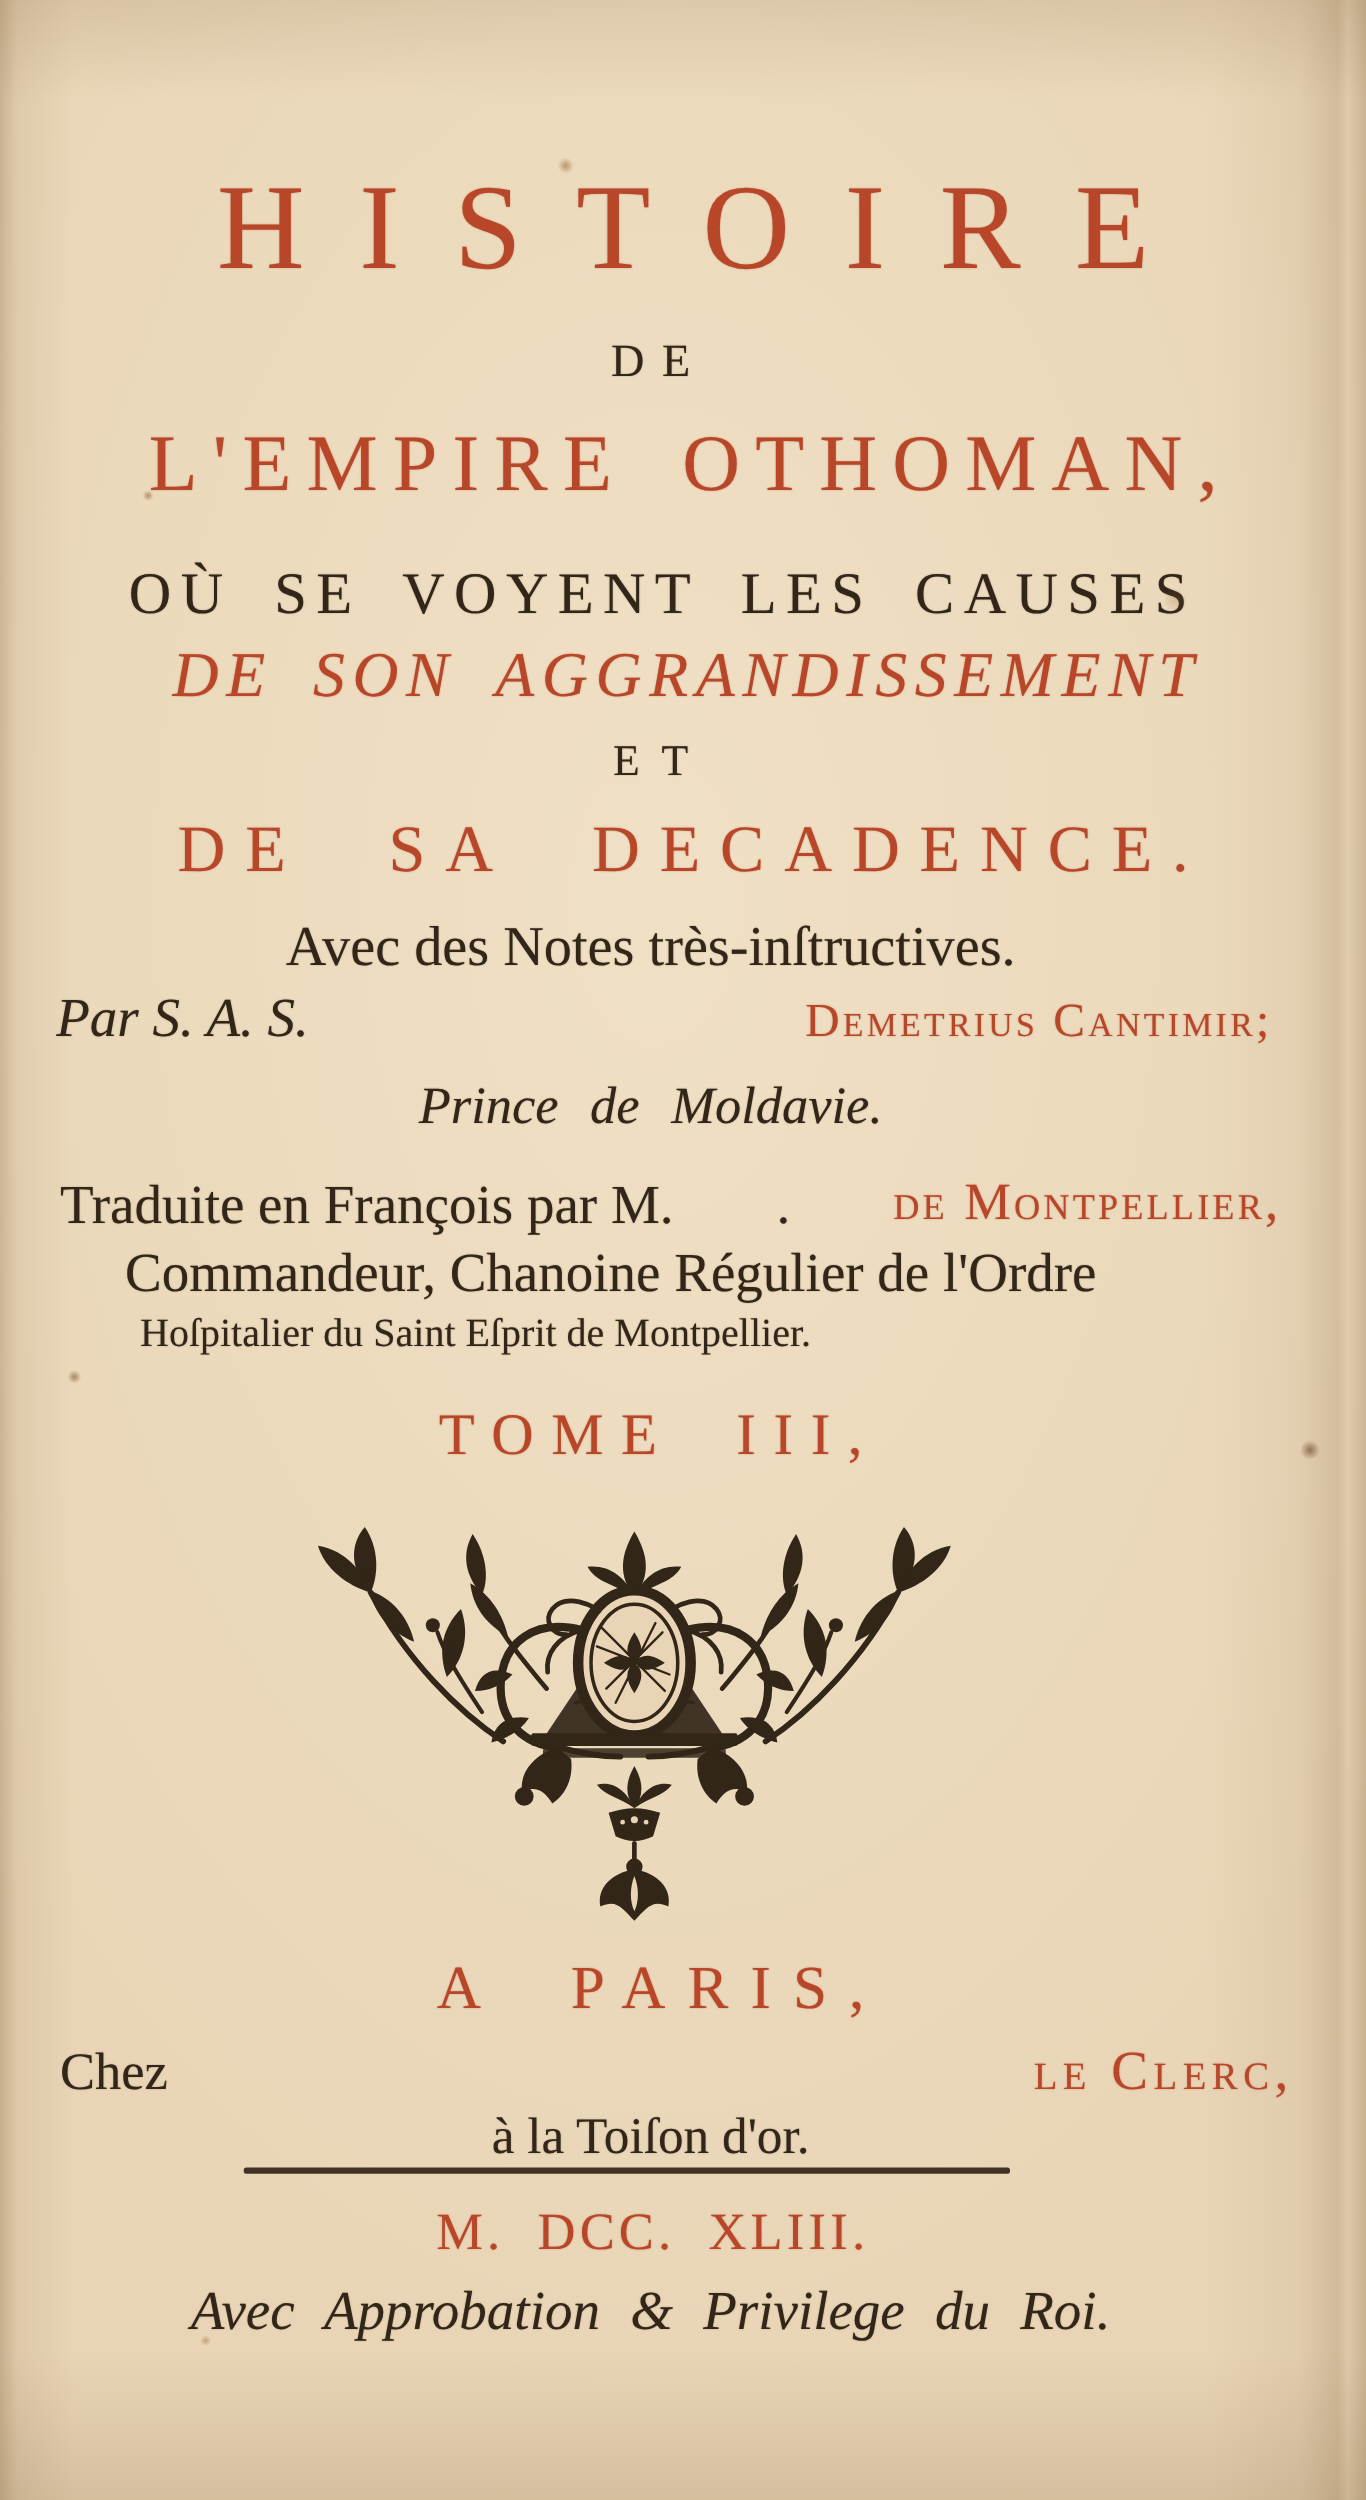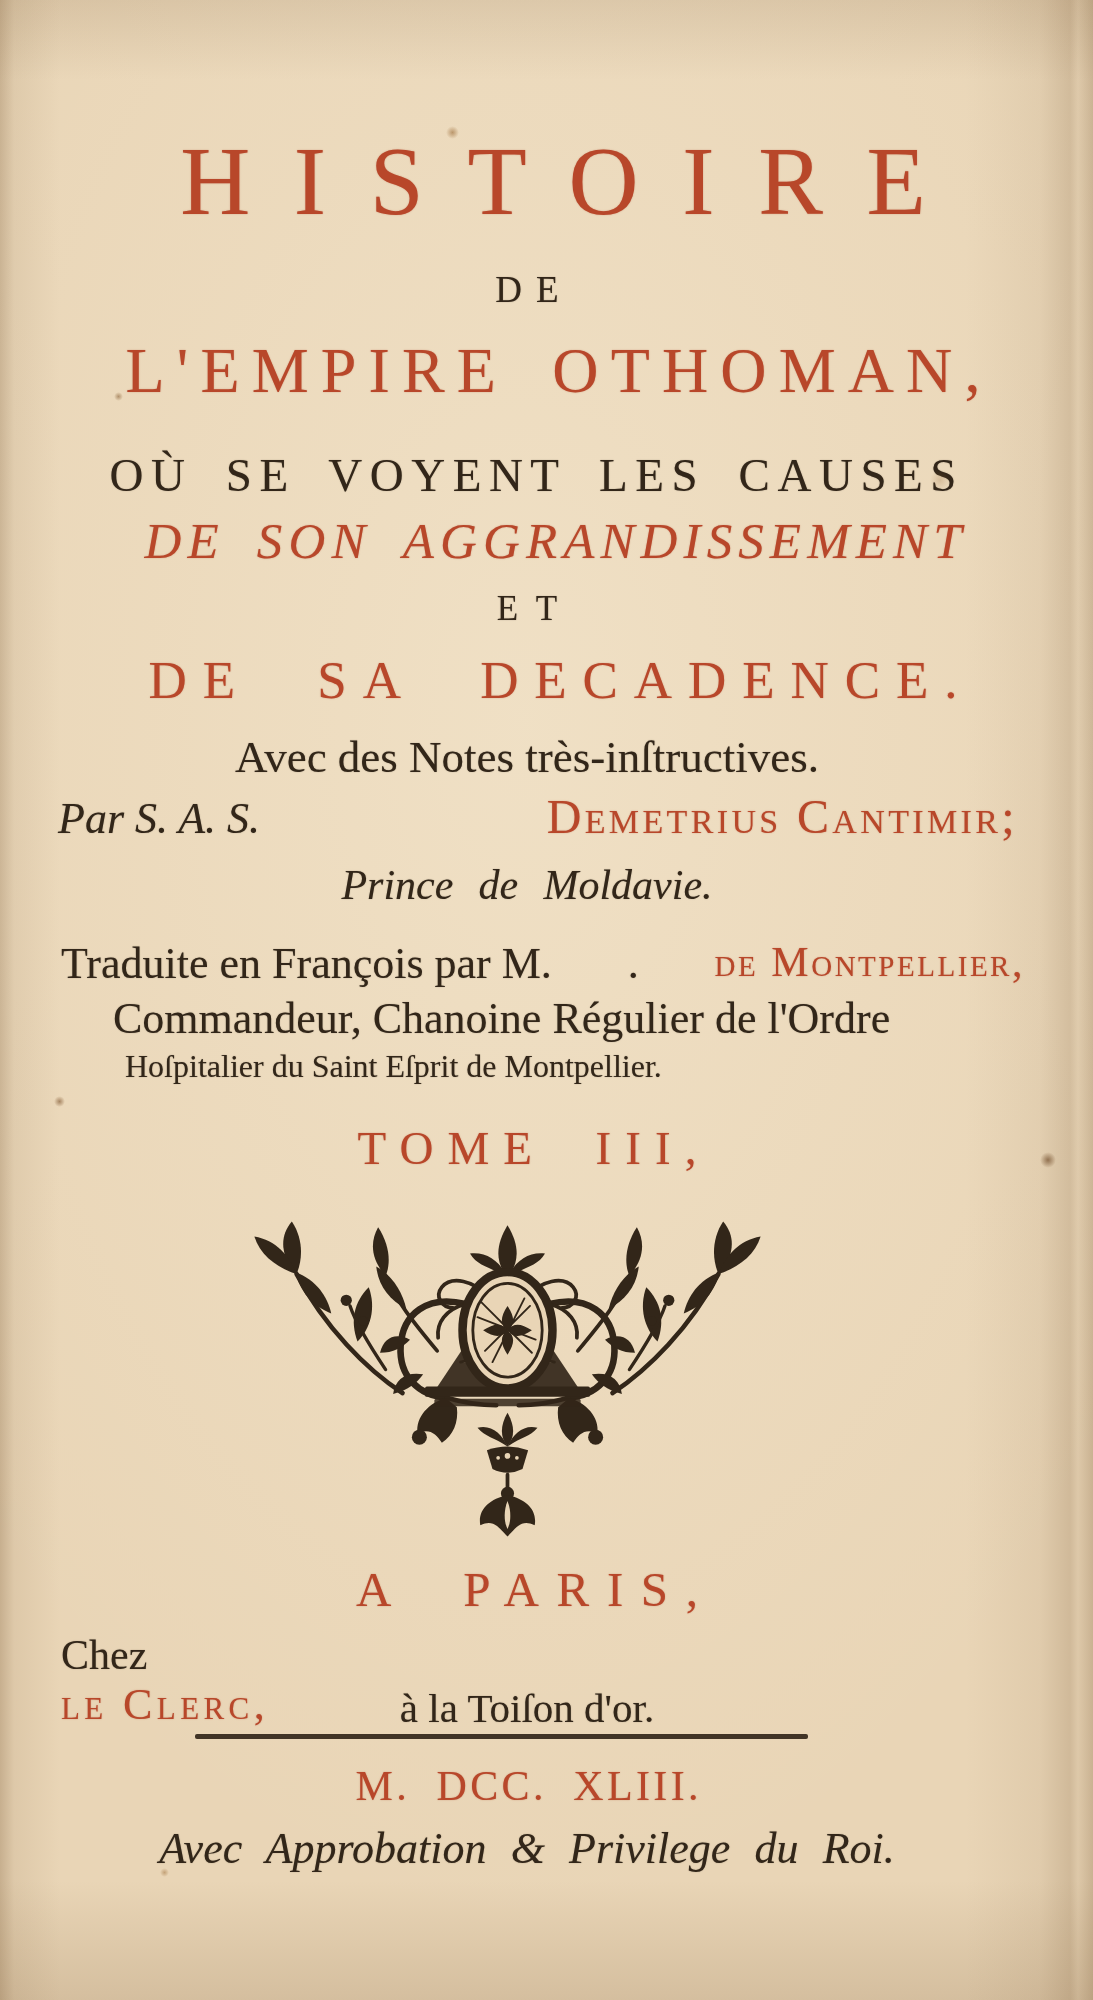--- a/index.html
+++ b/index.html
@@ -17,49 +17,49 @@
       linear-gradient(90deg, rgba(120,88,52,.30) 0px, rgba(120,88,52,.10) 14px, rgba(120,88,52,0) 60px,
                              rgba(120,88,52,0) 965px, rgba(120,88,52,.08) 1040px,
                              rgba(120,88,52,.22) 1070px, rgba(120,88,52,.10) 1078px, rgba(120,88,52,.28) 1093px),
       linear-gradient(180deg, rgba(120,88,52,.16) 0%, rgba(120,88,52,0) 4%,
                              rgba(120,88,52,0) 94%, rgba(120,88,52,.18) 100%),
       var(--paper);
     overflow:hidden;
     font-family:"Liberation Serif","DejaVu Serif",serif;
     color:var(--ink-black);
   }
-  .line { position:absolute; left:0; right:0; text-align:center; white-space:nowrap;margin-left:13px; }
+  .line { position:absolute; left:0; right:0; text-align:center; white-space:nowrap; }
   .red   { color:var(--ink-red);  text-shadow:0 0 1.4px rgba(165,58,32,.45); }
   .black { color:var(--ink-black); text-shadow:0 0 1.2px rgba(46,35,22,.40); }
   .italic { font-style:italic; }
   .sc { font-variant-caps:small-caps; }
   .nudge { transform:translateX(-26px); }
 
   .l-histoire { top:126px; font-size:97px; letter-spacing:.45em; padding-left:.45em; }
   .l-de       { top:268px; font-size:37px; letter-spacing:.38em; padding-left:.38em; }
   .l-empire   { top:334px; font-size:64px; letter-spacing:.19em; padding-left:.19em; word-spacing:.25em; }
   .l-causes   { top:448px; font-size:47px; letter-spacing:.16em; padding-left:.16em; word-spacing:.30em; transform:translateX(-20px); }
   .l-aggr     { top:512px; font-size:51px; letter-spacing:.12em; padding-left:.12em; word-spacing:.26em;font-style:italic; }
   .l-et       { top:589px; font-size:35px; letter-spacing:.50em; padding-left:.50em; }
   .l-deca     { top:650px; font-size:53px; letter-spacing:.30em; padding-left:.30em; word-spacing:.70em; }
   .l-notes    { top:731px; font-size:45px; }
   .l-byline   { top:789px; left:45px; right:75px; display:flex; justify-content:space-between; align-items:baseline; }
   .l-byline .prefix { font-size:44px; }
-  .l-byline .name   { font-size:48px; letter-spacing:.07em; }
+  .l-byline .name   { font-size:38px; letter-spacing:.07em; }
   .l-prince   { top:861px; font-size:42px; word-spacing:.35em; }
   .l-trad     { top:938px; left:48px; right:68px; display:flex; justify-content:space-between; align-items:flex-start; }
   .l-trad .intro { font-size:44px; }
   .l-trad .sep   { font-size:44px; }
   .l-trad .name  { font-size:42px; letter-spacing:.06em; }
   .l-cmd      { top:993px;  left:100px; text-align:left; font-size:44px; }
   .l-hosp     { top:1048px; left:112px;  text-align:left; font-size:32px; }
   .l-tome     { top:1121px; font-size:47px; letter-spacing:.30em; padding-left:.30em; word-spacing:.50em; }
   .ornament   { position:absolute; top:1215px; left:245px; width:525px; height:328px; }
   .l-paris    { top:1561px; font-size:49px; letter-spacing:.36em; padding-left:.36em; word-spacing:.55em; }
-  .l-chez     { top:1631px; left:48px; right:58px; display:flex; justify-content:space-between; align-items:baseline;flex-direction:column; }
+  .l-chez     { top:1631px; left:48px; right:58px; display:flex; justify-content:space-between; align-items:baseline; }
   .l-chez .chez  { font-size:42px; }
   .l-chez .pub   { font-size:44px; letter-spacing:.10em; }
   .l-chez .rest  { font-size:42px; }
   .l-sign     { top:1684px; font-size:41px; }
   .rule       { position:absolute; top:1734px; left:195px; width:613px; height:5px;
                 background:var(--ink-black); opacity:.92; border-radius:2px; }
   .l-year     { top:1762px; font-size:42px; letter-spacing:.08em; padding-left:.08em; word-spacing:.30em; }
   .l-priv     { top:1823px; font-size:44px; word-spacing:.30em; }
 
   .spot { position:absolute; border-radius:50%; pointer-events:none; }

